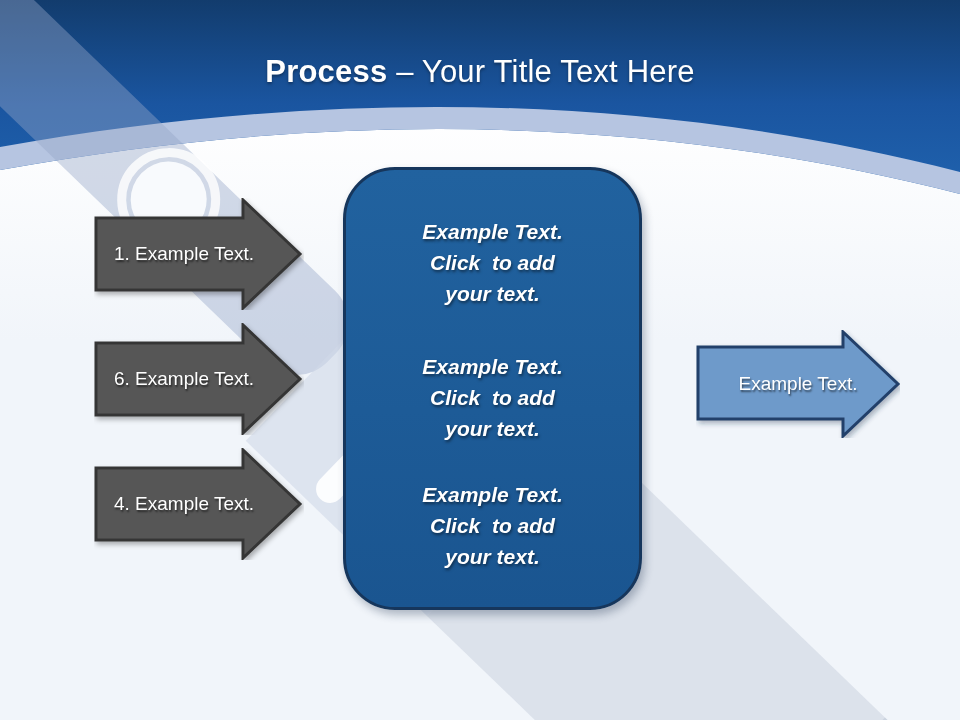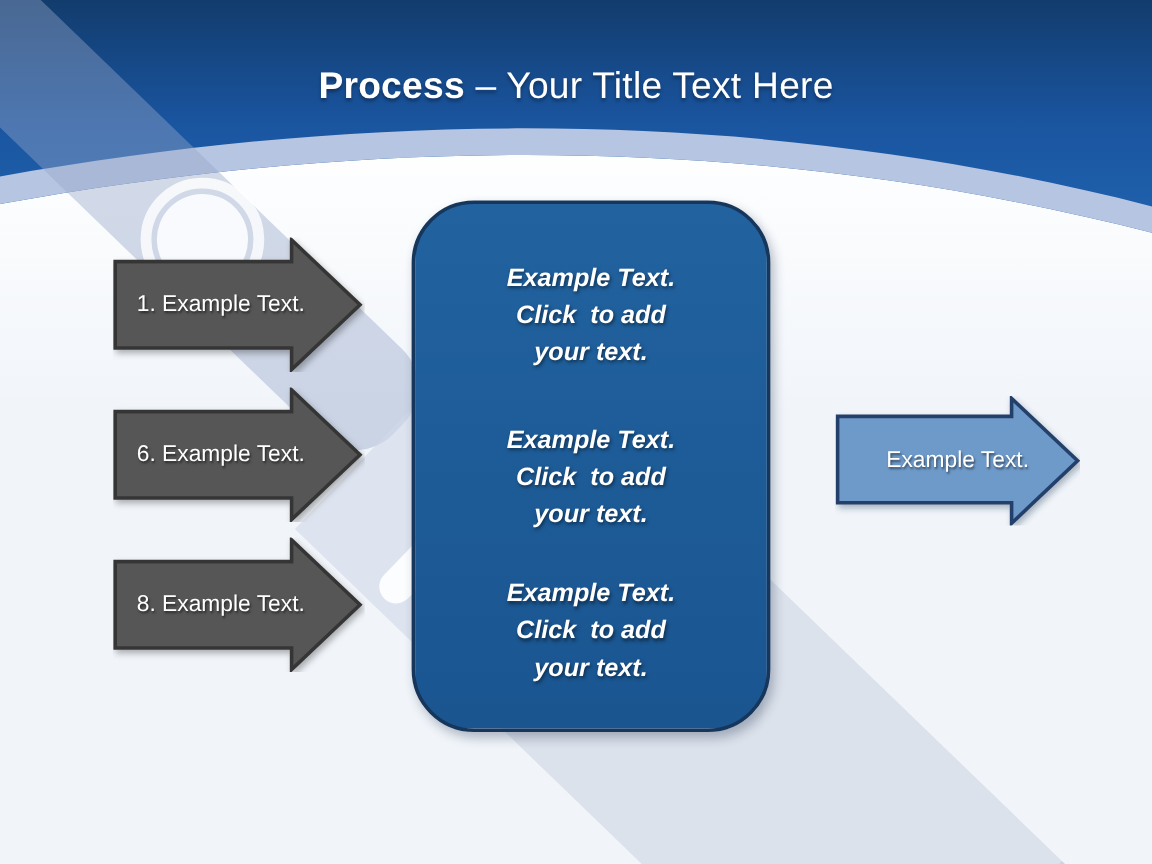--- a/index.html
+++ b/index.html
@@ -110,21 +110,21 @@
 
   <div class="arrow-wrap" style="left:94px;top:448px;width:210px;height:112px;">
     <svg width="210" height="112" viewBox="0 0 210 112">
       <defs>
           <filter id="ds3" x="-20%" y="-20%" width="150%" height="150%">
             <feDropShadow dx="2" dy="3" stdDeviation="2.5" flood-color="#000000" flood-opacity="0.30"></feDropShadow>
           </filter>
         </defs>
       <polygon points="2,20 149,20 149,2 206,56 149,110 149,92 2,92" fill="#575757" stroke="#363636" stroke-width="3" filter="url(#ds3)"></polygon>
     </svg>
-    <div class="arrow-label shift">8. Example Text.</div>
+    <div class="arrow-label shift">4. Example Text.</div>
   </div>
 
   <div class="center-box">
     <div class="box-para" style="top:46px;">
       <div class="box-line">Example Text.</div>
       <div class="box-line">Click  to add</div>
       <div class="box-line">your text.</div>
     </div>
     <div class="box-para" style="top:181px;">
       <div class="box-line">Example Text.</div>

